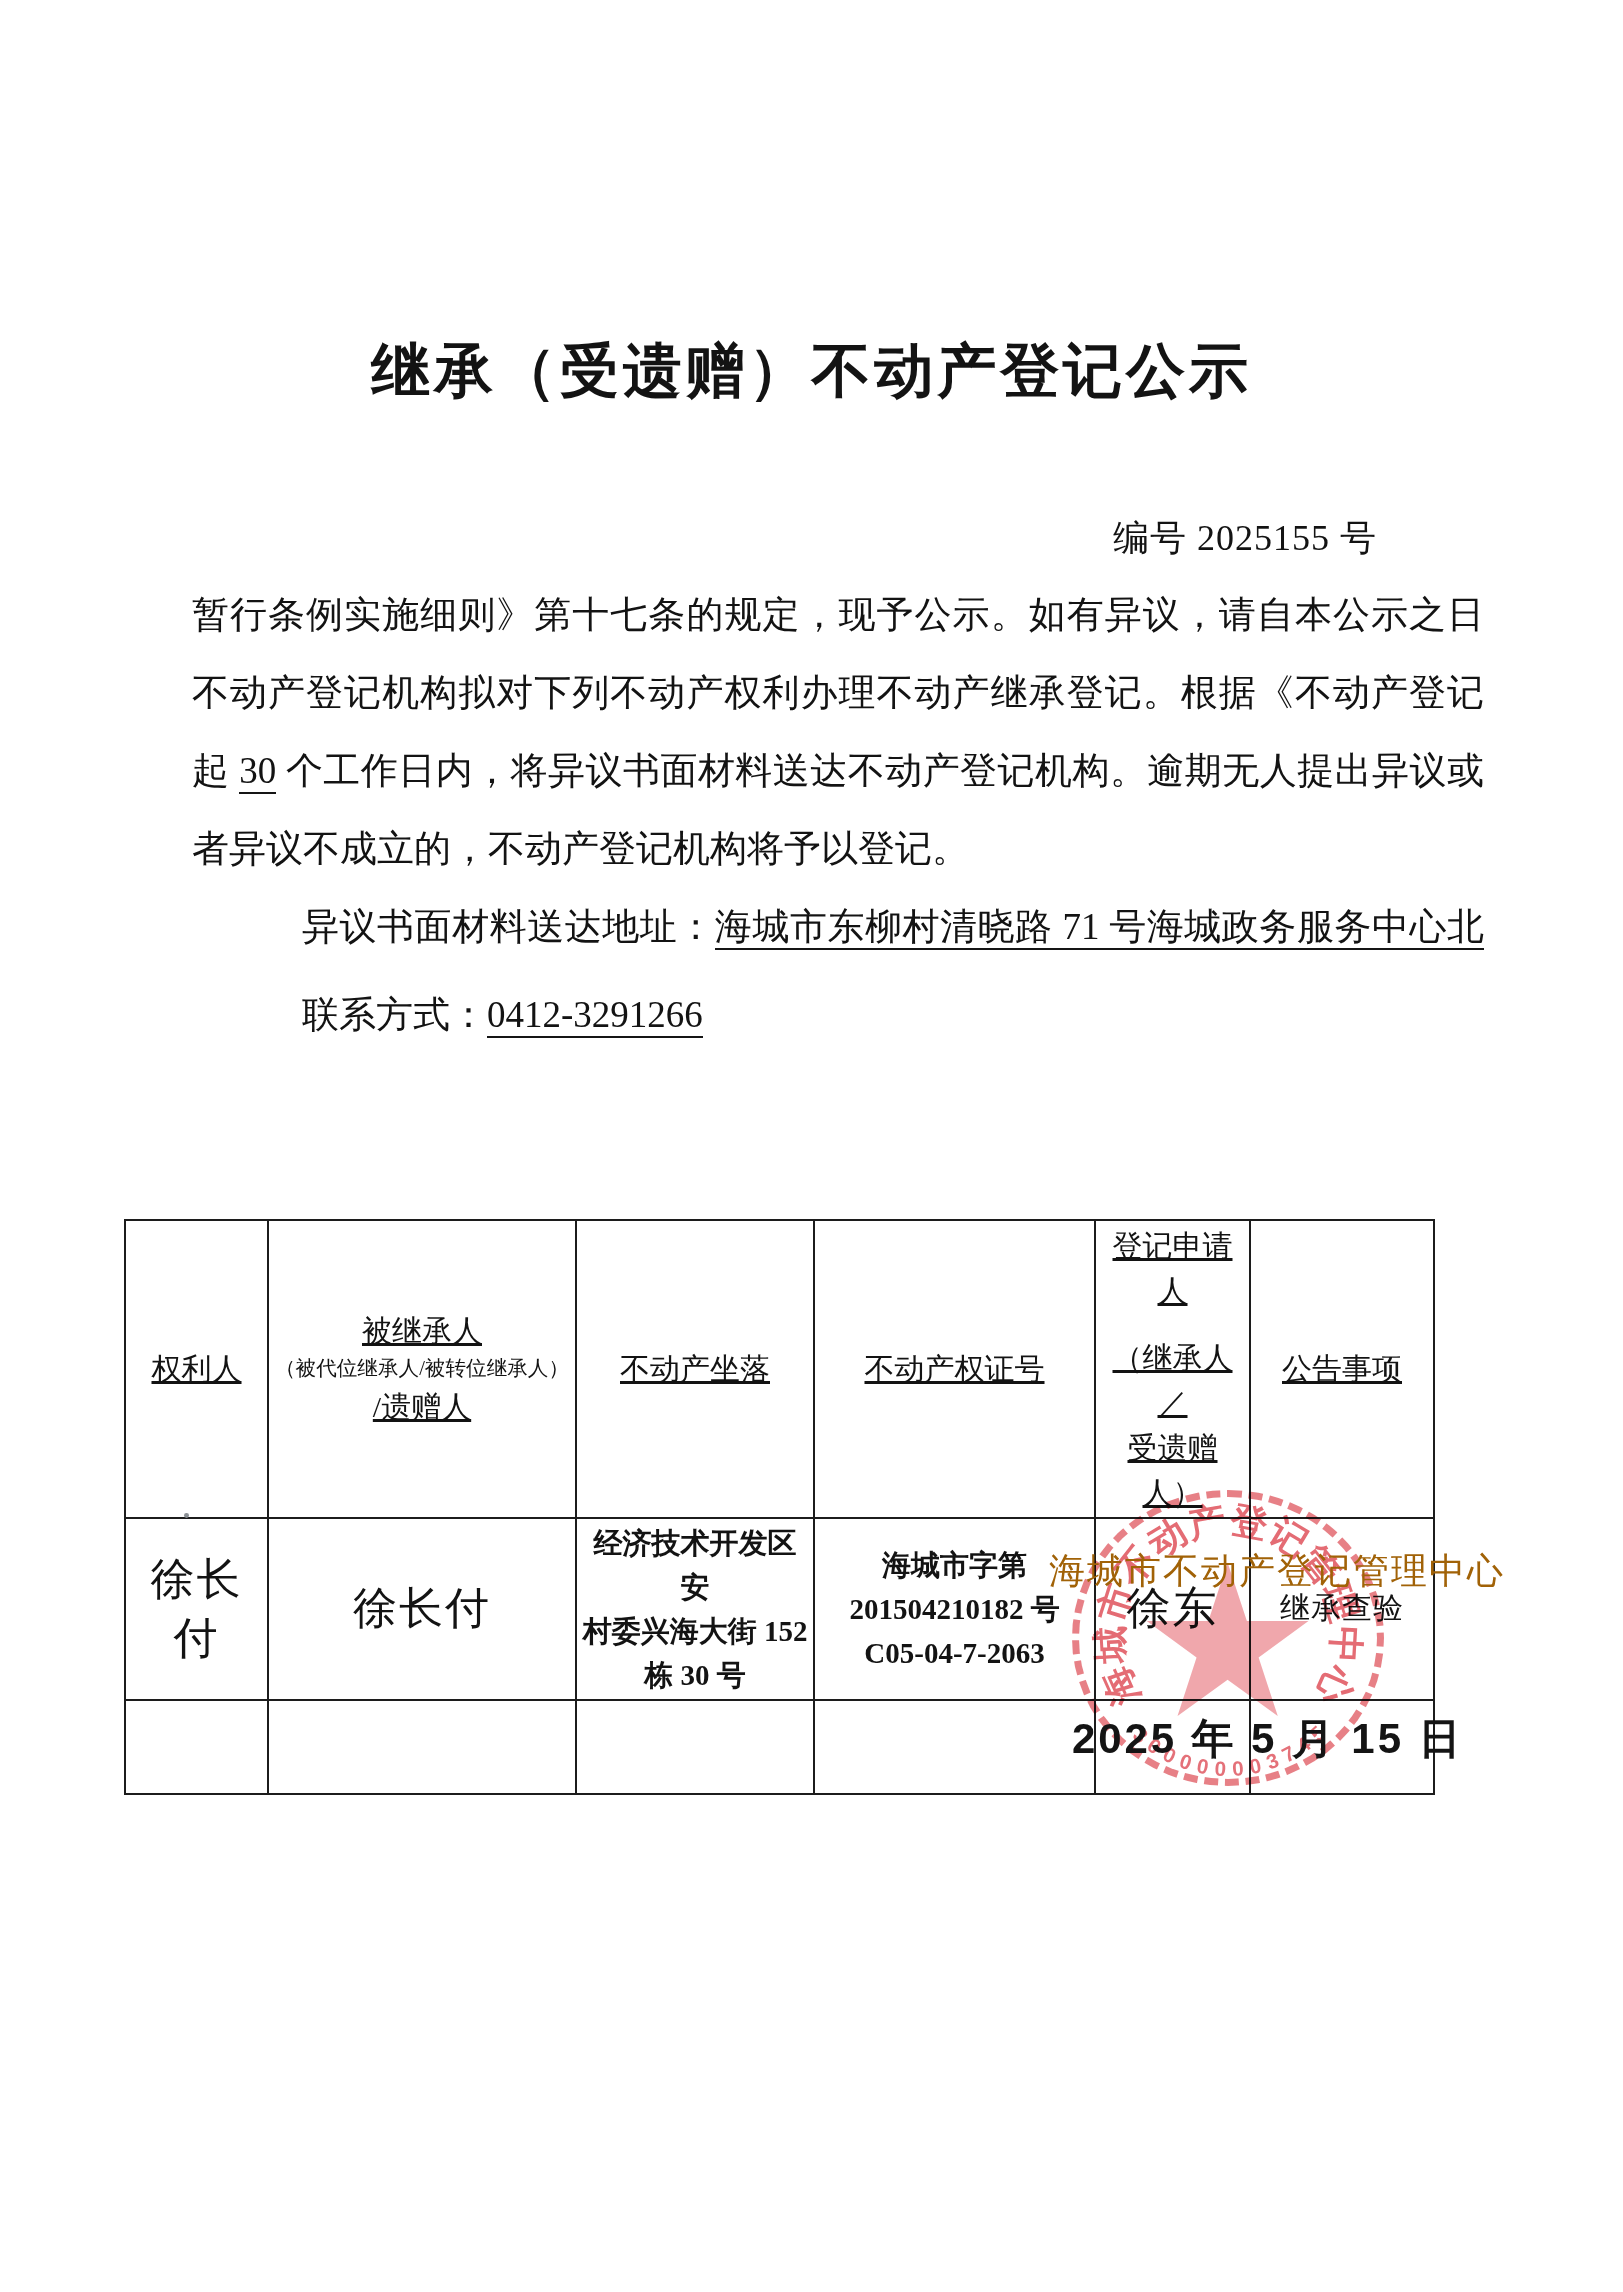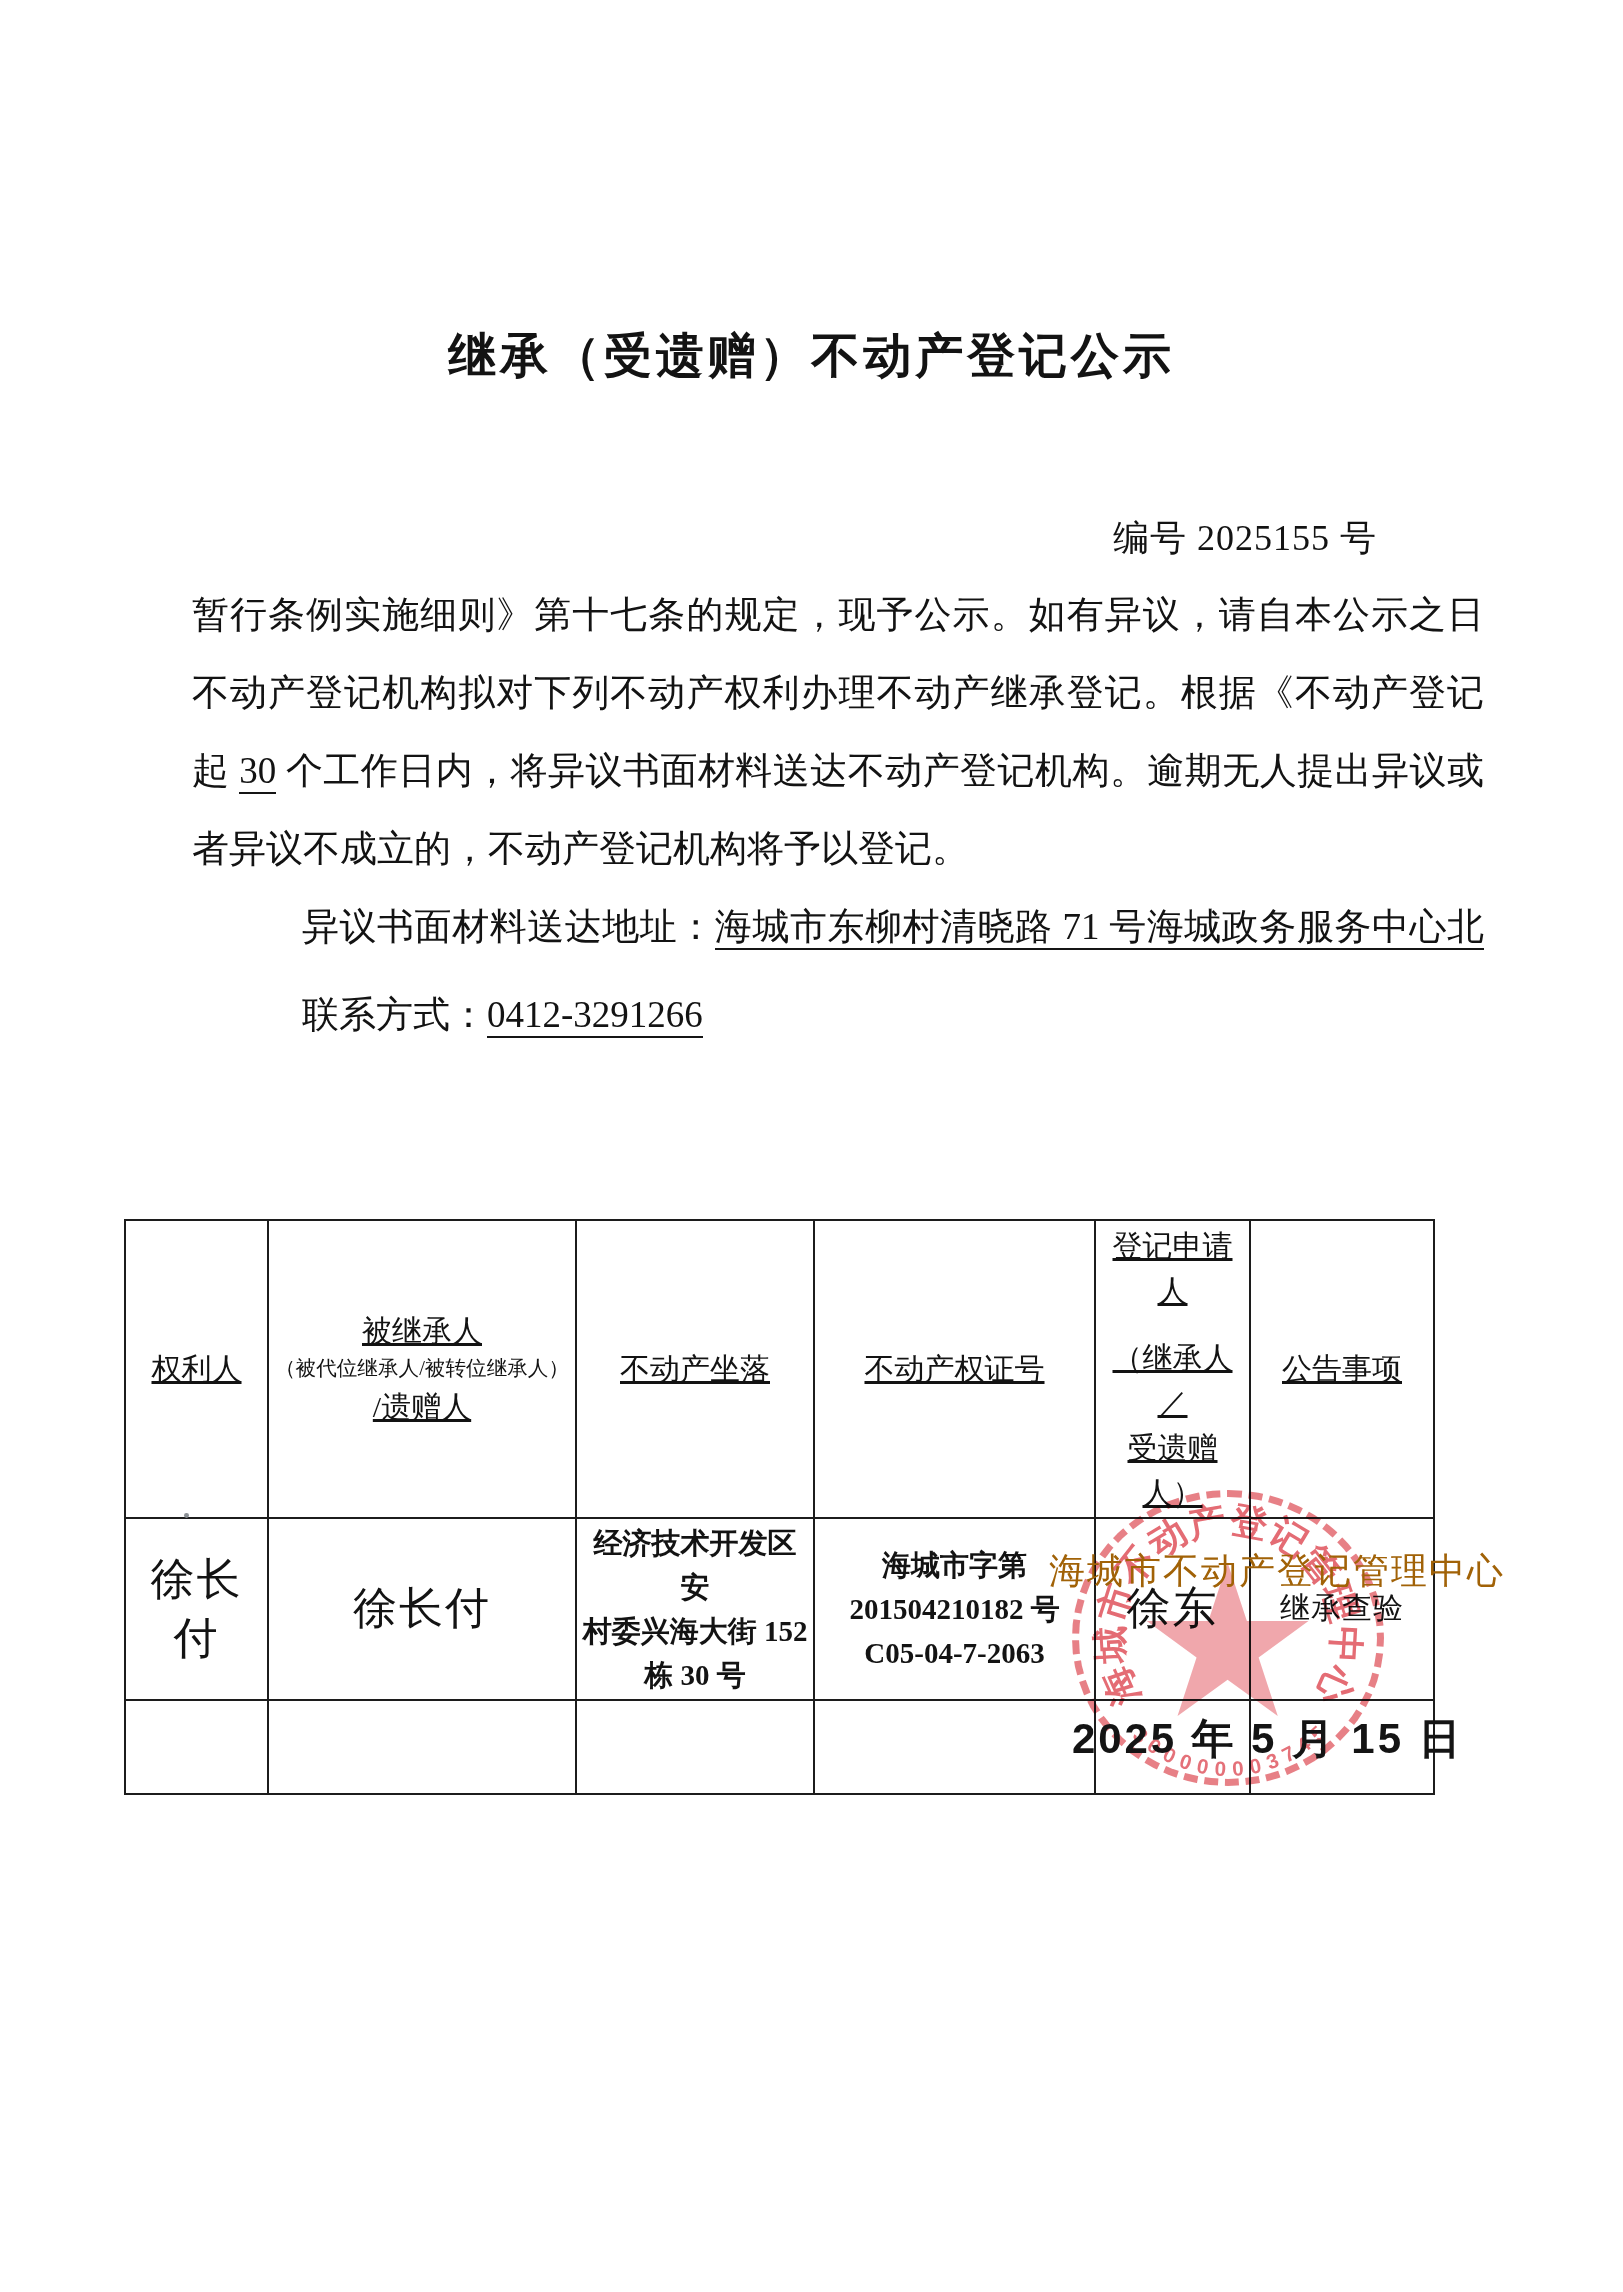--- a/index.html
+++ b/index.html
@@ -4,21 +4,21 @@
 <style>
   html,body{margin:0;padding:0;background:#9a9a9a;}
   .page{
     position:relative;width:1623px;height:2293px;background:#ffffff;
     font-family:"Liberation Serif","DejaVu Serif",serif;color:#131313;
     overflow:hidden;margin:0 auto;
   }
   
   .title{
     position:absolute;top:292px;left:0;width:100%;text-align:center;
-    font-size:48px;font-weight:bold;letter-spacing:3.9px;
+    font-size:59px;font-weight:bold;letter-spacing:3.9px;
   }
   
   .doc-number{position:absolute;top:514px;right:246px;font-size:36px;letter-spacing:1px;}
   
   .body-text{position:absolute;left:192px;top:576px;width:1292px;font-size:37px;}
   .line{line-height:78px;min-height:78px;}
   .line.just{text-align:justify;text-align-last:justify;}
   .line.indent{text-indent:110px;}
   .line.gap{margin-top:9.8px;}
   .u{border-bottom:2.9px solid #151515;padding-bottom:1px;}

